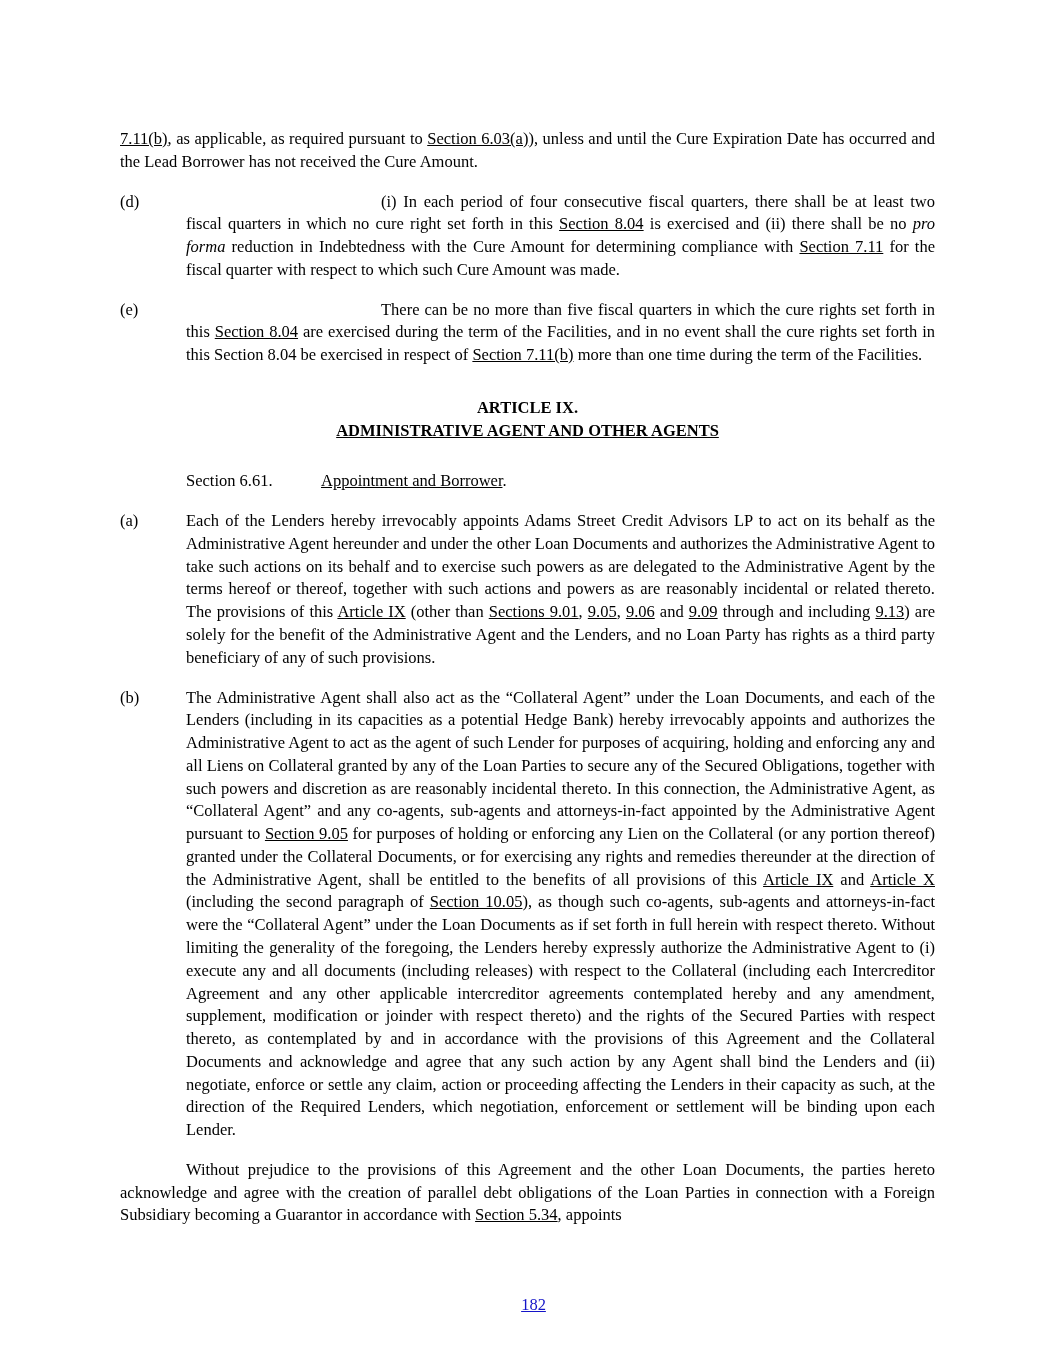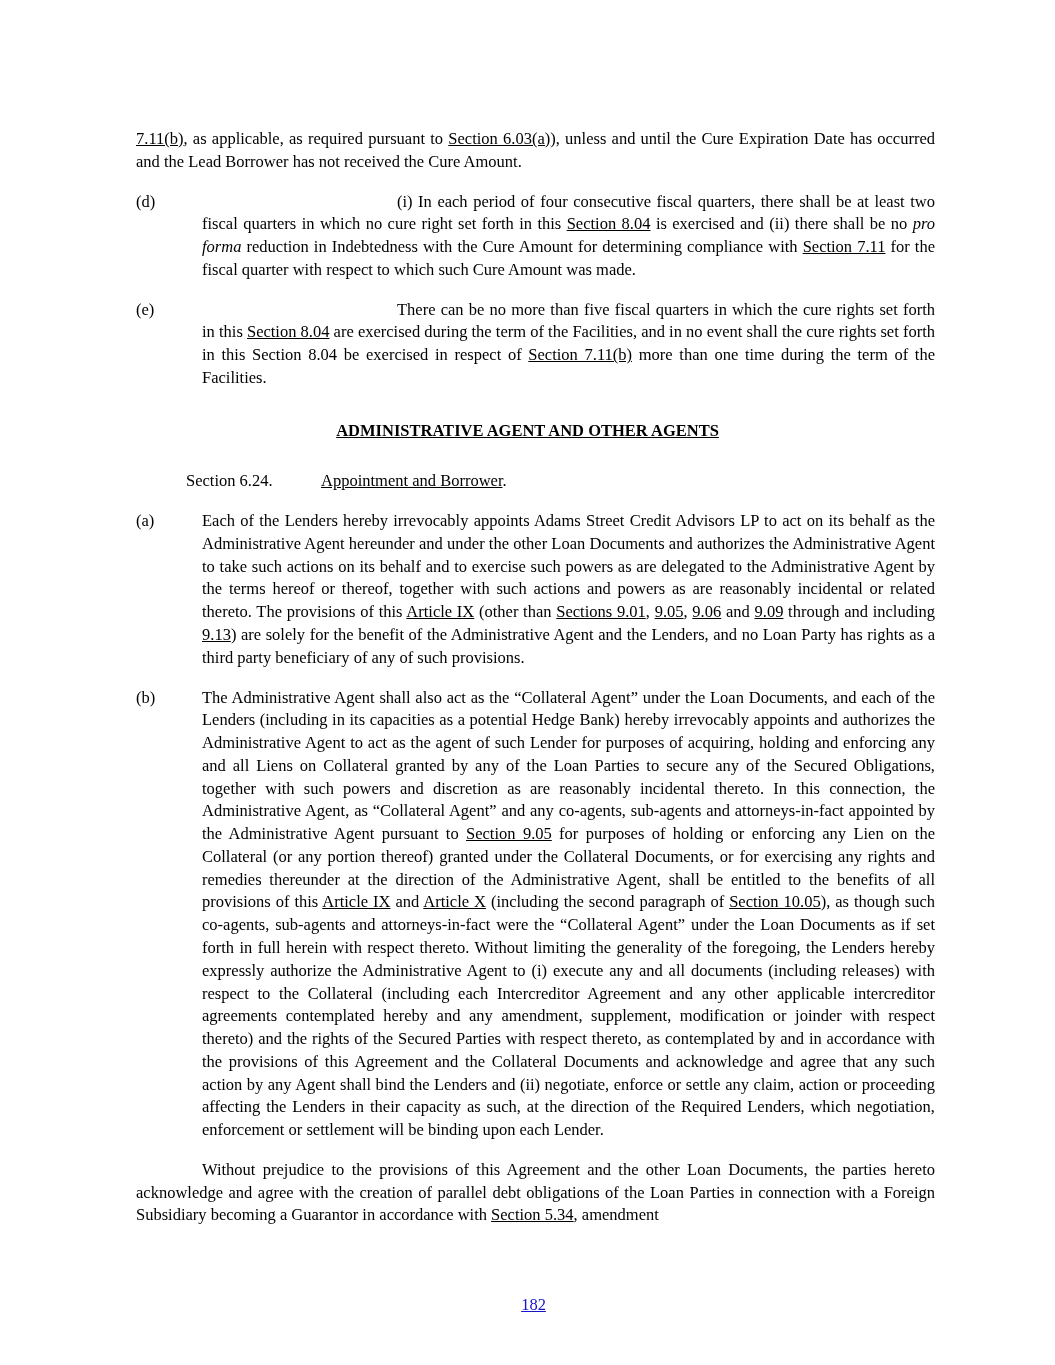--- a/index.html
+++ b/index.html
@@ -14,21 +14,21 @@
     background: #ffffff;
     box-sizing: border-box;
     padding: 128px 120px 40px 120px;
     font-family: "Liberation Serif", "DejaVu Serif", serif;
     font-size: 16.5px;
     line-height: 1.38;
     color: #000000;
   }
   .body-text {
     text-align: justify;
-    margin: 0 0 17px 16px;
+    margin: 0 0 17px 0;
   }
   .body-text.last { margin-bottom: 0; }
   .u { text-decoration: underline; }
   .i { font-style: italic; }
   .label-indent {
     display: inline-block;
     width: 66px;
     text-indent: 0;
   }
   .label-indent-wide {
@@ -71,28 +71,29 @@
 
 <div class="page">
 
   <p class="body-text"><span class="u">7.11(b)</span><span>, as applicable, as required pursuant to </span><span class="u">Section 6.03(a)</span><span>), unless and until the Cure Expiration Date has occurred and the Lead Borrower has not received the Cure Amount.</span></p>
 
   <p class="body-text para-indent"><span class="label-indent">(d)</span><span class="label-indent-wide"></span><span>(i) In each period of four consecutive fiscal quarters, there shall be at least two fiscal quarters in which no cure right set forth in this </span><span class="u">Section 8.04</span><span> is exercised and (ii) there shall be no </span><span class="i">pro forma</span><span> reduction in Indebtedness with the Cure Amount for determining compliance with </span><span class="u">Section 7.11</span><span> for the fiscal quarter with respect to which such Cure Amount was made.</span></p>
 
   <p class="body-text para-indent"><span class="label-indent">(e)</span><span class="label-indent-wide"></span><span>There can be no more than five fiscal quarters in which the cure rights set forth in this </span><span class="u">Section 8.04</span><span> are exercised during the term of the Facilities, and in no event shall the cure rights set forth in this Section 8.04 be exercised in respect of </span><span class="u">Section 7.11(b)</span><span> more than one time during the term of the Facilities.</span></p>
 
   <div class="article-block">
+    <p class="heading">ARTICLE IX.</p>
     <p class="heading"><span class="u">ADMINISTRATIVE AGENT AND OTHER AGENTS</span></p>
   </div>
 
-  <p class="section-line"><span class="sec-num">Section 6.24.</span><span class="u">Appointment and Borrower</span><span>.</span></p>
+  <p class="section-line"><span class="sec-num">Section 6.61.</span><span class="u">Appointment and Borrower</span><span>.</span></p>
 
   <p class="body-text para-indent"><span class="label-indent">(a)</span><span>Each of the Lenders hereby irrevocably appoints Adams Street Credit Advisors LP to act on its behalf as the Administrative Agent hereunder and under the other Loan Documents and authorizes the Administrative Agent to take such actions on its behalf and to exercise such powers as are delegated to the Administrative Agent by the terms hereof or thereof, together with such actions and powers as are reasonably incidental or related thereto.  The provisions of this </span><span class="u">Article IX</span><span> (other than </span><span class="u">Sections 9.01</span><span>, </span><span class="u">9.05</span><span>, </span><span class="u">9.06</span><span> and </span><span class="u">9.09</span><span> through and including </span><span class="u">9.13</span><span>) are solely for the benefit of the Administrative Agent and the Lenders, and no Loan Party has rights as a third party beneficiary of any of such provisions.</span></p>
 
   <p class="body-text para-indent"><span class="label-indent">(b)</span><span>The Administrative Agent shall also act as the “Collateral Agent” under the Loan Documents, and each of the Lenders (including in its capacities as a potential Hedge Bank) hereby irrevocably appoints and authorizes the Administrative Agent to act as the agent of such Lender for purposes of acquiring, holding and enforcing any and all Liens on Collateral granted by any of the Loan Parties to secure any of the Secured Obligations, together with such powers and discretion as are reasonably incidental thereto.  In this connection, the Administrative Agent, as “Collateral Agent” and any co-agents, sub-agents and attorneys-in-fact appointed by the Administrative Agent pursuant to </span><span class="u">Section 9.05</span><span> for purposes of holding or enforcing any Lien on the Collateral (or any portion thereof) granted under the Collateral Documents, or for exercising any rights and remedies thereunder at the direction of the Administrative Agent, shall be entitled to the benefits of all provisions of this </span><span class="u">Article IX</span><span> and </span><span class="u">Article X</span><span> (including the second paragraph of </span><span class="u">Section 10.05</span><span>), as though such co-agents, sub-agents and attorneys-in-fact were the “Collateral Agent” under the Loan Documents as if set forth in full herein with respect thereto.  Without limiting the generality of the foregoing, the Lenders hereby expressly authorize the Administrative Agent to (i) execute any and all documents (including releases) with respect to the Collateral (including each Intercreditor Agreement and any other applicable intercreditor agreements contemplated hereby and any amendment, supplement, modification or joinder with respect thereto) and the rights of the Secured Parties with respect thereto, as contemplated by and in accordance with the provisions of this Agreement and the Collateral Documents and acknowledge and agree that any such action by any Agent shall bind the Lenders and (ii) negotiate, enforce or settle any claim, action or proceeding affecting the Lenders in their capacity as such, at the direction of the Required Lenders, which negotiation, enforcement or settlement will be binding upon each Lender.</span></p>
 
-  <p class="body-text last plain-indent"><span>Without prejudice to the provisions of this Agreement and the other Loan Documents, the parties hereto acknowledge and agree with the creation of parallel debt obligations of the Loan Parties in connection with a Foreign Subsidiary becoming a Guarantor in accordance with </span><span class="u">Section 5.34</span><span>, amendment</span></p>
+  <p class="body-text last plain-indent"><span>Without prejudice to the provisions of this Agreement and the other Loan Documents, the parties hereto acknowledge and agree with the creation of parallel debt obligations of the Loan Parties in connection with a Foreign Subsidiary becoming a Guarantor in accordance with </span><span class="u">Section 5.34</span><span>, appoints</span></p>
 
   <div class="footer">
     <span class="pagenum">182</span>
   </div>
 
 </div>
 
 </body></html>

